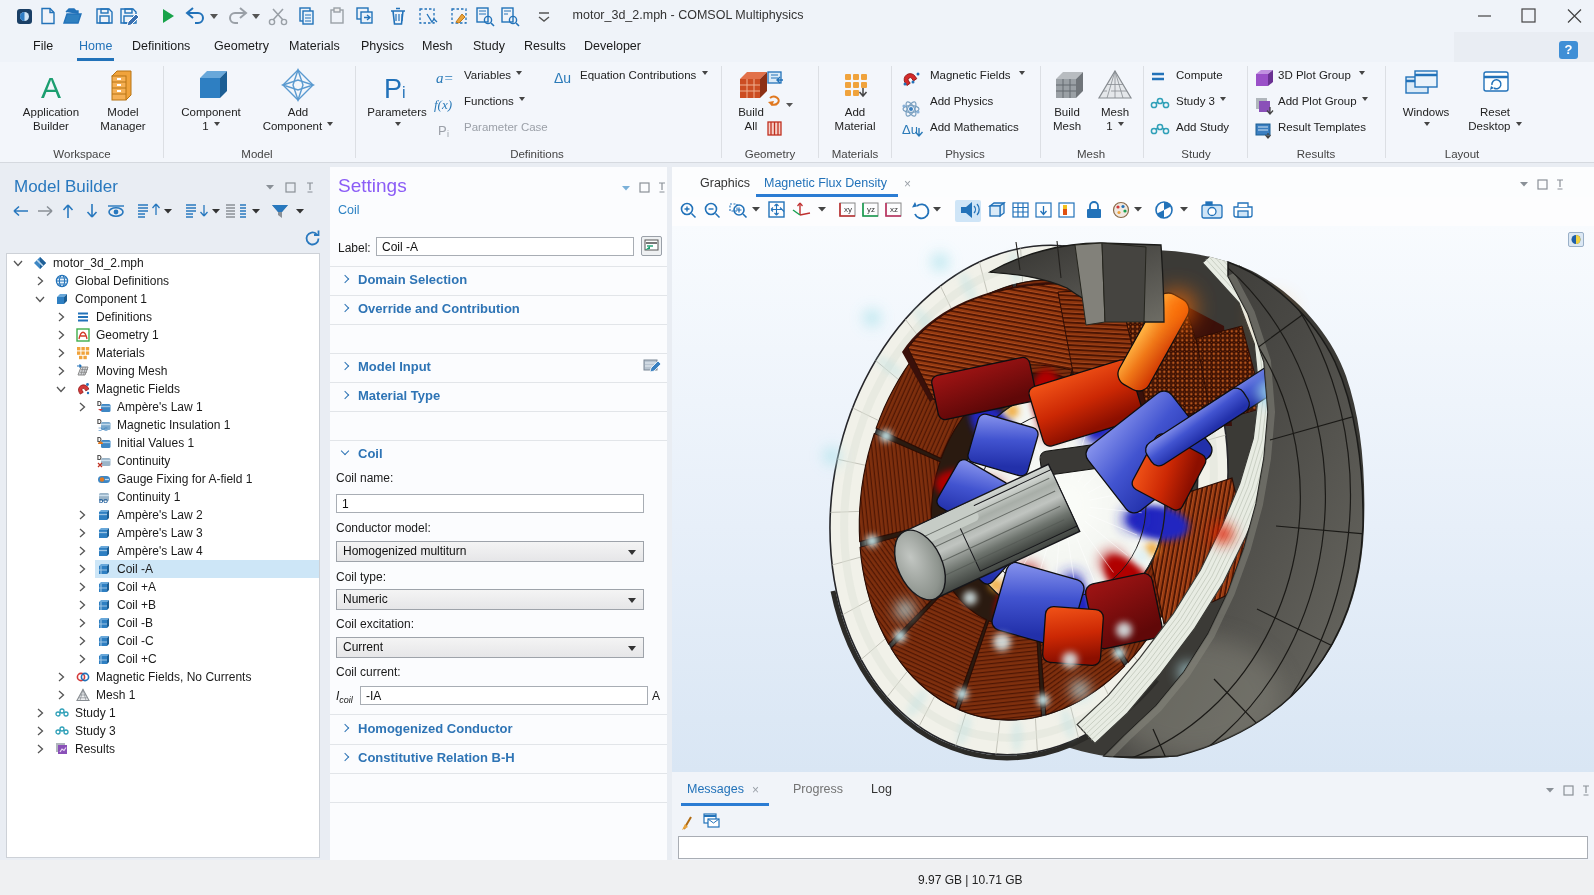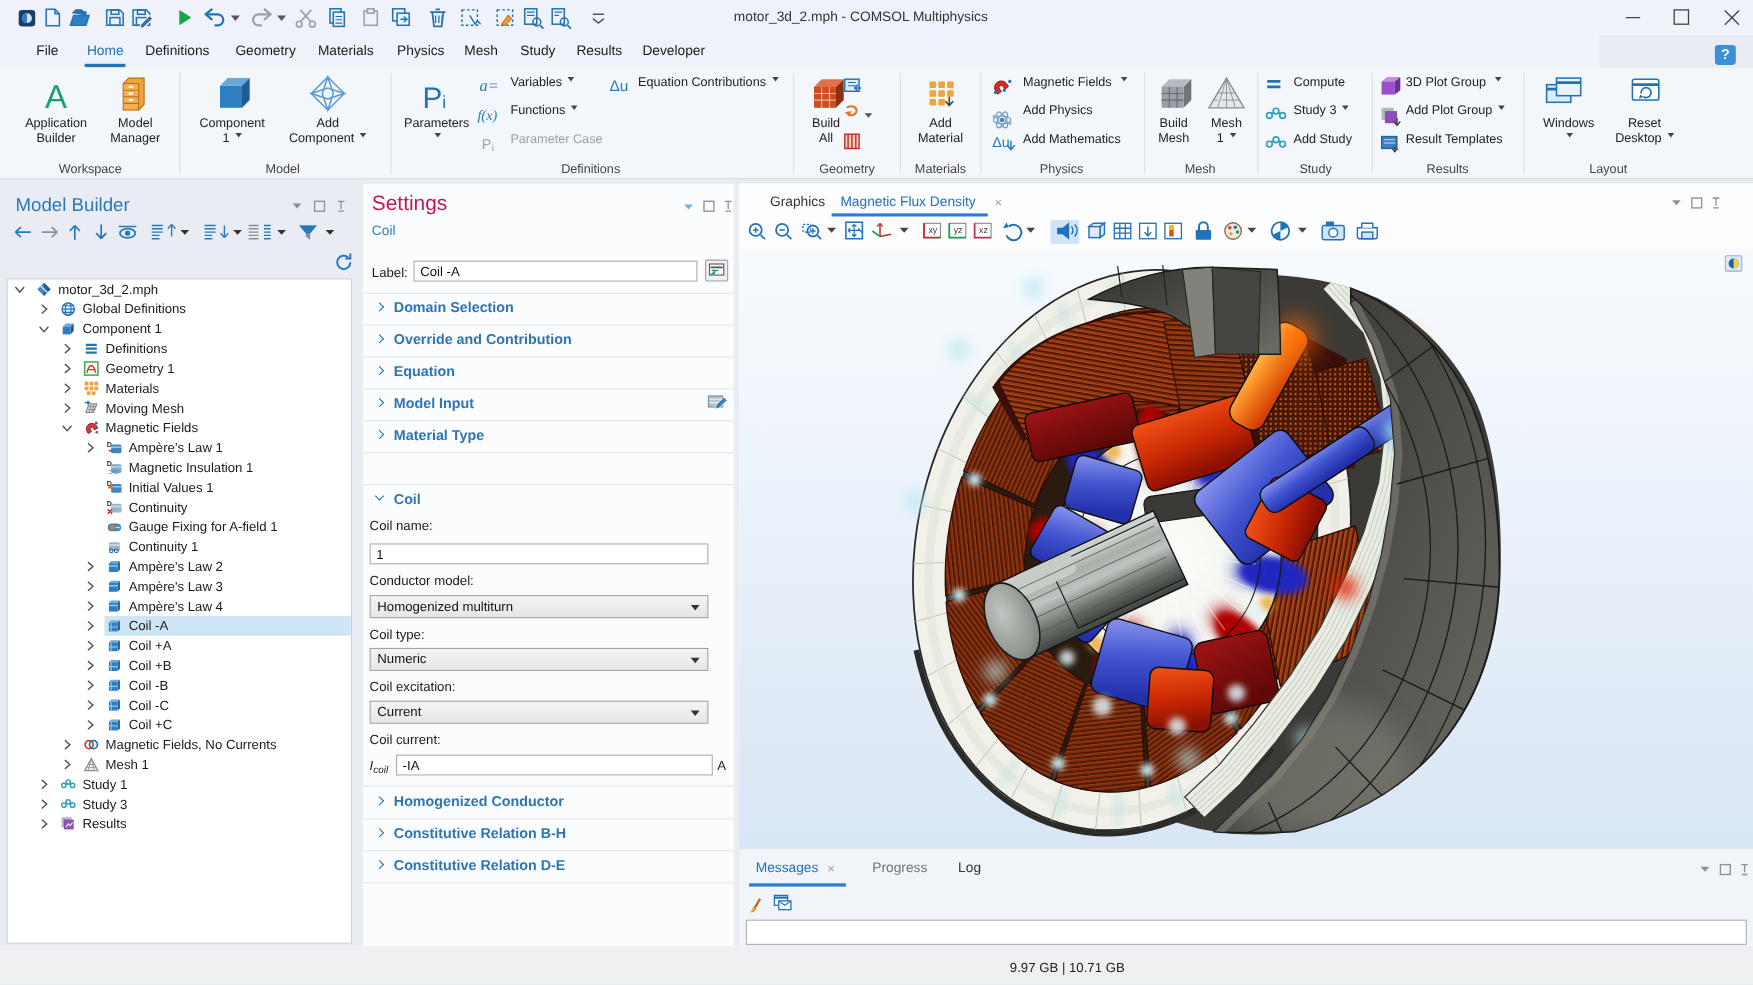--- a/index.html
+++ b/index.html
@@ -18,21 +18,21 @@
 .rrow { position:absolute; font-size:11.5px; color:#222; white-space:nowrap; }
 .tri { display:inline-block; width:0; height:0; border:3.5px solid transparent; border-top:4.5px solid #444; margin-left:2px; vertical-align:1px; }
 .gray { color:#9ba0a8; }
 
 #mbpanel { left:4px; top:167px; width:318px; height:693px; }
 #mbheader { position:absolute; left:10px; top:10px; font-size:17px; color:#2878be; }
 #mbfilter { position:absolute; left:2px; top:61px; width:292px; height:19px; background:#fff; border:1px solid #b9bec5; font-size:12px; color:#9aa0a8; padding:2px 4px;margin-top:43px; }
 #mbtree { position:absolute; left:2px; top:86px; width:314px; height:605px; background:#fff; border:1px solid #cdd1d7; overflow:hidden; }
 
 #setpanel { left:330px; top:167px; width:337px; height:693px; background:#fbfcfe; }
-#sethead { position:absolute; left:8px; top:8px; font-size:19px; color:#be185d; }
+#sethead { position:absolute; left:8px; top:8px; font-size:19px; color:#8b5cf6; }
 #setsub { position:absolute; left:8px; top:36px; font-size:12.5px; color:#2e83c4; }
 .slabel { position:absolute; font-size:12px; color:#1a1a1a; }
 .sinput { position:absolute; background:#fff; border:1px solid #a8adb4; font-size:12px; color:#111; padding:1px 5px; line-height:16px; }
 .sdrop { position:absolute; background:linear-gradient(#f4f4f4,#e6e6e8); border:1px solid #9ea3aa; font-size:12px; color:#111; padding:2px 6px; }
 .sdrop:after { content:""; position:absolute; right:7px; top:8px; border:4px solid transparent; border-top:5px solid #333; }
 .ssec { position:absolute; left:0; width:337px; height:28px; }
 .ssec .tx { position:absolute; left:28px; top:6px; font-size:13px; color:#2e74b5; font-weight:bold; }
 .ssec .ch { position:absolute; left:12px; top:10px; width:6px; height:6px; border-right:1.7px solid #2e74b5; border-top:1.7px solid #2e74b5; transform:rotate(45deg); }
 .ssec .chd { position:absolute; left:12px; top:8px; width:6px; height:6px; border-right:1.7px solid #2e74b5; border-top:1.7px solid #2e74b5; transform:rotate(135deg); }
 .sdiv { position:absolute; left:0; width:337px; height:1px; background:#e2e5e9; }
@@ -121,21 +121,21 @@
         <path d="M491 23 l3 3" stroke-width="1.6"></path>
 
     <rect x="502" y="8" width="11" height="14"></rect>
         <path d="M504 11 h7 M504 14 h4" stroke-width="1"></path>
     <circle cx="513" cy="20" r="3.6"></circle>
         <path d="M516 23 l3 3" stroke-width="1.6"></path>
 
     <path d="M539 13 h10 M539 17 l5 4 5-4" fill="none" stroke="#555" stroke-width="1.4"></path>
   </g>
 </svg>
-<div class="abs" style="left:478px;top:8px;width:420px;text-align:right;font-size:12.5px;color:#333">motor_3d_2.mph - COMSOL Multiphysics</div>
+<div class="abs" style="left:478px;top:8px;width:420px;text-align:center;font-size:12.5px;color:#333">motor_3d_2.mph - COMSOL Multiphysics</div>
 <svg width="130" height="32" style="position:absolute;left:1464px;top:0">
   <g stroke="#444" stroke-width="1.2" fill="none">
     <path d="M14 16 h13"></path>
     <rect x="58" y="9" width="13" height="13"></rect>
     <path d="M104 9.5 l13 13 M117 9.5 l-13 13"></path>
   </g>
 </svg>
 </div>
 <div id="menubar" class="abs">
   <div class="mtab" style="left:33px">File</div>
@@ -609,24 +609,20 @@
   <div class="ssec" style="top:99px">
       <span class="ch"></span>
       <span class="tx">Domain Selection</span>
     </div>
   <div class="sdiv" style="top:128px"></div>
   <div class="ssec" style="top:128px">
       <span class="ch"></span>
       <span class="tx">Override and Contribution</span>
     </div>
   <div class="sdiv" style="top:157px"></div>
-  <div class="ssec" style="top:157px">
-      <span class="ch"></span>
-      <span class="tx">Equation</span>
-    </div>
   <div class="sdiv" style="top:186px"></div>
   <div class="ssec" style="top:186px">
       <span class="ch"></span>
       <span class="tx">Model Input</span>
     <svg width="20" height="18" style="position:absolute;left:313px;top:3px">
         <rect x="1" y="4" width="13" height="10" fill="#b8c4d0" stroke="#7a8694"></rect>
         <path d="M2 7 h11 M2 10 h11" stroke="#e8eef4" stroke-width="1"></path>
         <path d="M8 12 l7-7 3 3 -7 7 -4 1z" fill="#3a80c0" stroke="#fff" stroke-width=".8"></path>
       </svg>
   </div>
@@ -657,24 +653,20 @@
   <div class="ssec" style="top:548px">
       <span class="ch"></span>
       <span class="tx">Homogenized Conductor</span>
     </div>
   <div class="sdiv" style="top:577px"></div>
   <div class="ssec" style="top:577px">
       <span class="ch"></span>
       <span class="tx">Constitutive Relation B-H</span>
     </div>
   <div class="sdiv" style="top:606px"></div>
-  <div class="ssec" style="top:606px">
-      <span class="ch"></span>
-      <span class="tx">Constitutive Relation D-E</span>
-    </div>
   <div class="sdiv" style="top:635px"></div>
 </div>
 
 <div id="gpanel" class="abs">
   <div id="gtabs">
     <div class="abs" style="left:28px;top:9px;font-size:12.5px;color:#333">Graphics</div>
     <div class="abs" style="left:92px;top:9px;font-size:12.5px;color:#2272b9">Magnetic Flux Density</div>
     <div class="abs" style="left:232px;top:10px;font-size:12px;color:#9aa0a8">×</div>
     <div class="abs" style="left:84px;top:27px;width:142px;height:2.5px;background:#2b7cd3"></div>
     <svg width="50" height="14" style="position:absolute;left:846px;top:11px">

